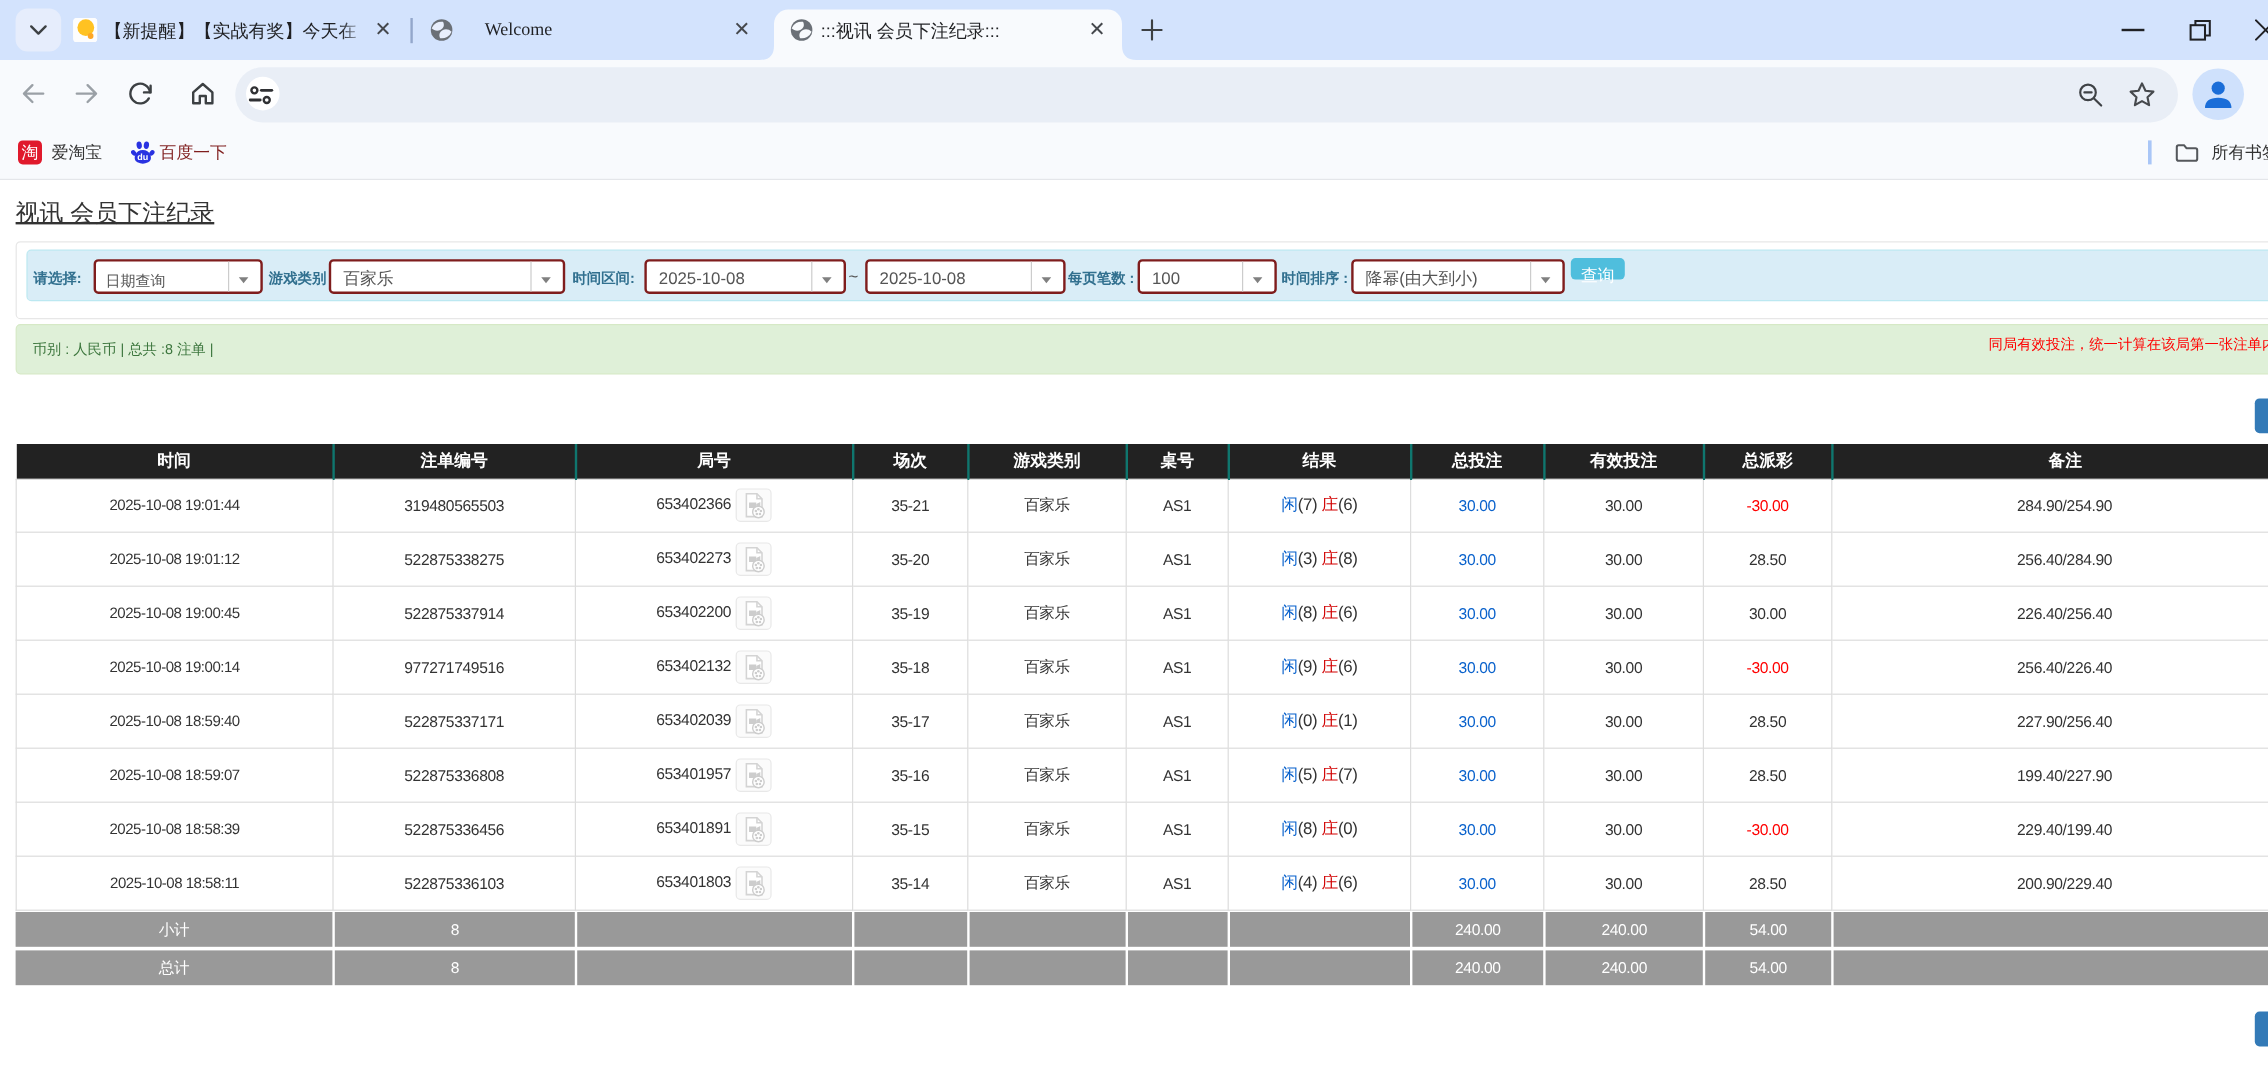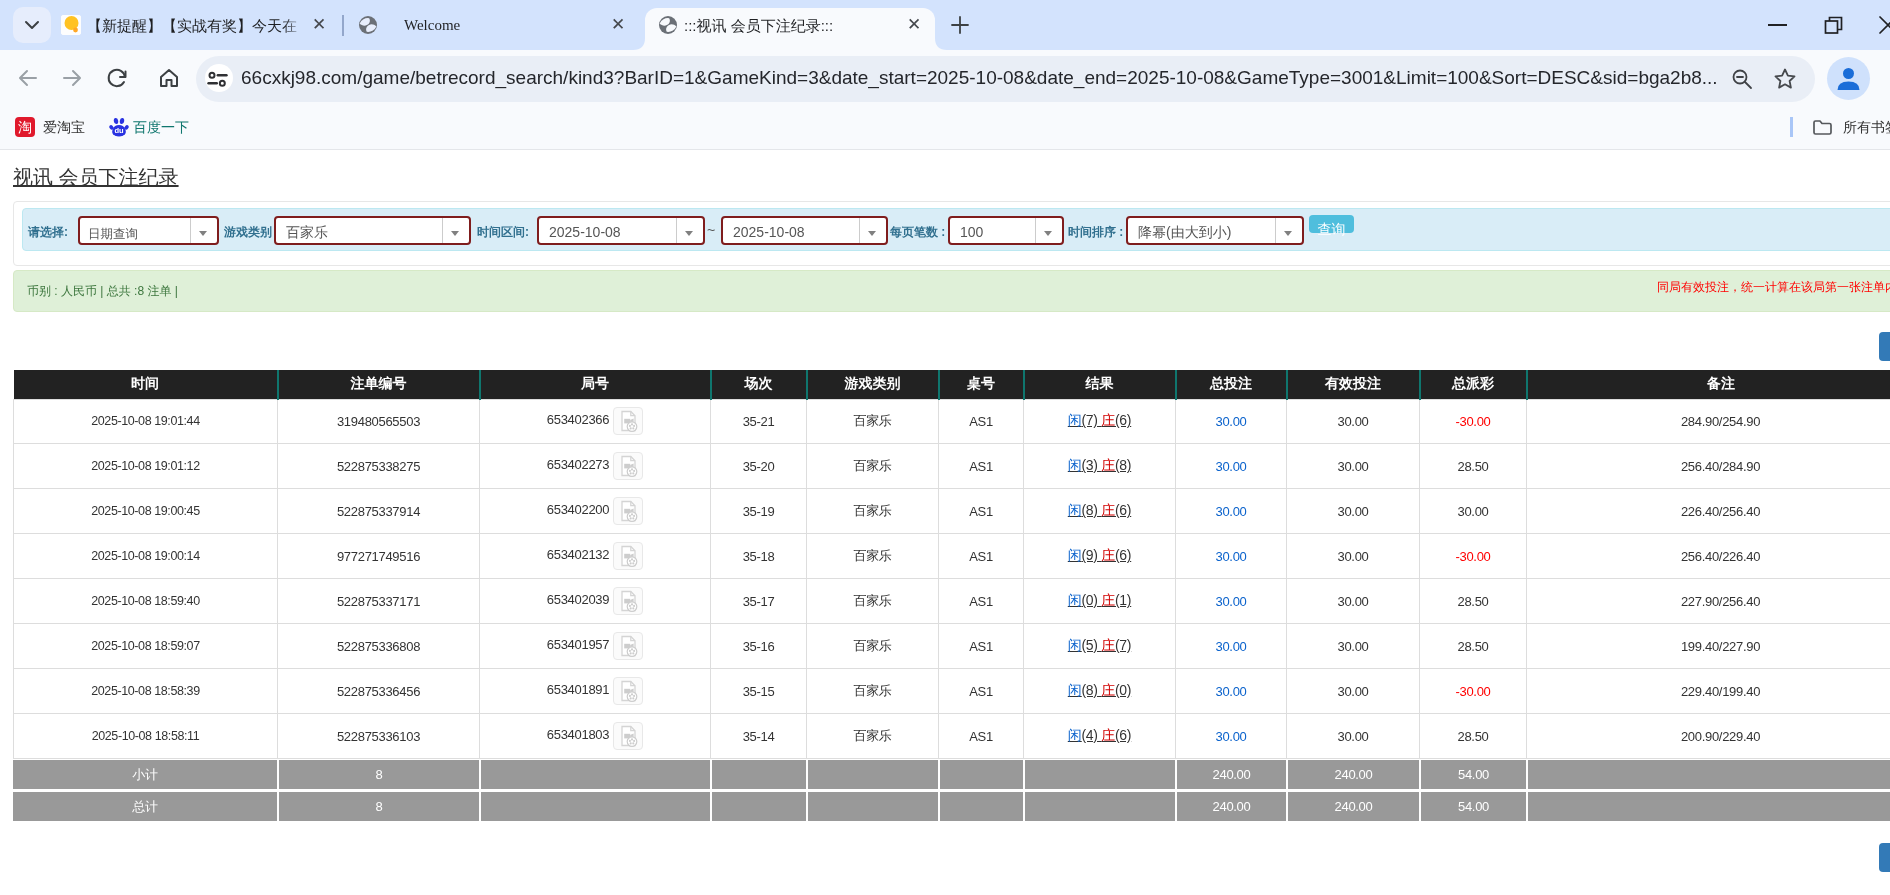--- a/index.html
+++ b/index.html
@@ -39,21 +39,21 @@
 #tbl { position:absolute; left:13px; top:370px; width:1901px; border-collapse:collapse; table-layout:fixed; font-size:13px; letter-spacing:-0.3px; color:#333; }
 #tbl th { background:#222; color:#fff; font-weight:bold; height:29px; font-size:14px; letter-spacing:0; border-left:2px solid #0f766e; padding:0; text-align:center; }
 #tbl th:first-child { border-left:none;margin-top:28px; }
 #tbl td { border:1px solid #ddd; font-size:13px; height:44.95px; text-align:center; padding:0; }
 .blue { color:#0a62cc; }
 .red { color:#ff0000; }
 .resP { color:#0a62cc; }
 .resB { color:#d10000; }
 .vbtn { display:inline-block; vertical-align:middle; width:30px; height:28px; background:#fbfbfb; border:1px solid #e8e8e8; border-radius:4px; margin-left:4px; }
 #tbl td:first-child { font-size:12.5px; letter-spacing:-0.4px; }
-#tbl td:nth-child(7) { font-size:14px; letter-spacing:-0.3px;text-decoration:underline; }
+#tbl td:nth-child(7) { font-size:14px; letter-spacing:-0.3px; }
 .frow { position:absolute; left:13px; height:29px; }
 .fcell { position:absolute; top:0; height:29px; background:#999; color:#fff; font-size:13px; letter-spacing:-0.3px; text-align:center; line-height:29px; }
 </style>
 </head>
 <body>
 <div id="root">
 
   <div id="tabbar">
     <div class="abs" style="left:13px; top:7px; width:38px; height:36px; border-radius:10px; background:#e6edfc;">
       <svg width="38" height="36" viewBox="0 0 38 36">
@@ -144,42 +144,41 @@
         <path d="M1.5 13.3 H9.8" stroke="#303134" stroke-width="2.4" stroke-linecap="round"></path>
       </svg>
     <svg class="abs" style="left:1534px; top:11px;" width="24" height="24" viewBox="0 0 24 24">
         <circle cx="10" cy="10" r="6.5" fill="none" stroke="#3f4246" stroke-width="1.8"></circle>
         <path d="M15 15 L21 21" stroke="#3f4246" stroke-width="1.8" stroke-linecap="round"></path>
         <path d="M7 10 H13" stroke="#3f4246" stroke-width="1.8" stroke-linecap="round"></path>
       </svg>
     <svg class="abs" style="left:1576px; top:10px;" width="26" height="26" viewBox="0 0 26 26">
         <path d="M13 3.5 L15.9 9.6 L22.5 10.4 L17.6 15 L18.9 21.6 L13 18.3 L7.1 21.6 L8.4 15 L3.5 10.4 L10.1 9.6 Z" fill="none" stroke="#46494d" stroke-width="1.8" stroke-linejoin="round"></path>
       </svg>
-    <div id="urltext">66cxkj98.com/game/betrecord_search/kind3?BarID=1&amp;GameKind=3&amp;date_start=2025-10-08&amp;date_end=2025-10-08&amp;GameType=3001&amp;Limit=100&amp;Sort=DESC&amp;sid=bga2b8...</div>
   </div>
 
   <div class="abs" style="left:1827px; top:57px; width:43px; height:43px; border-radius:50%; background:#cfe1fc;">
     <svg width="43" height="43" viewBox="0 0 43 43">
         <circle cx="21.5" cy="16.5" r="5.5" fill="#1a6dd8"></circle>
         <path d="M10.5 33 Q10.5 24.5 21.5 24.5 Q32.5 24.5 32.5 33 Z" fill="#1a6dd8"></path>
       </svg>
   </div>
 
   <div id="bookbar">
     <div class="abs" style="left:15px; top:12px; width:20px; height:20px; border-radius:4px; background:#e0192c; color:#fff; font-size:14px; text-align:center; line-height:20px;">淘</div>
     <div class="abs" style="left:43px; top:14px; font-size:14px; color:#333;">爱淘宝</div>
     <svg class="abs" style="left:108px; top:11px;" width="22" height="22" viewBox="0 0 22 22">
         <ellipse cx="8" cy="5" rx="2.2" ry="3.1" fill="#2932e1" transform="rotate(-8 8 5)"></ellipse>
         <ellipse cx="14" cy="5" rx="2.2" ry="3.1" fill="#2932e1" transform="rotate(8 14 5)"></ellipse>
         <ellipse cx="18.6" cy="11.4" rx="1.9" ry="2.5" fill="#2932e1" transform="rotate(40 18.6 11.4)"></ellipse>
         <ellipse cx="3.4" cy="11.4" rx="1.9" ry="2.5" fill="#2932e1" transform="rotate(-40 3.4 11.4)"></ellipse>
         <path d="M11 9 Q15.5 9 17.3 13.2 Q19 17.5 15.5 19.3 Q13 20.5 11 20.5 Q9 20.5 6.5 19.3 Q3 17.5 4.7 13.2 Q6.5 9 11 9 Z" fill="#2932e1"></path>
         <text x="11" y="17.3" font-size="7.5" fill="#fff" text-anchor="middle" font-family="Liberation Sans, sans-serif" font-weight="bold">du</text>
       </svg>
-    <div class="abs" style="left:133px; top:14px; font-size:14px; color:#0f766e;">百度一下</div>
+    <div class="abs" style="left:133px; top:14px; font-size:14px; color:#7f1d1d;">百度一下</div>
     <div class="abs" style="left:1790px; top:12px; width:3px; height:20px; background:#a9c6f7;"></div>
     <svg class="abs" style="left:1812px; top:12px;" width="21" height="21" viewBox="0 0 21 21">
         <path d="M2 5.5 Q2 4 3.5 4 H8 L10 6.5 H17.5 Q19 6.5 19 8 V15.5 Q19 17 17.5 17 H3.5 Q2 17 2 15.5 Z" fill="none" stroke="#55585c" stroke-width="1.7" stroke-linejoin="round"></path>
       </svg>
     <div class="abs" style="left:1843px; top:14px; font-size:14px; color:#333; white-space:nowrap;">所有书签</div>
   </div>
 
   <div id="pagetitle">视讯 会员下注纪录</div>
   <div id="panel"></div>
   <div id="filter"></div>

